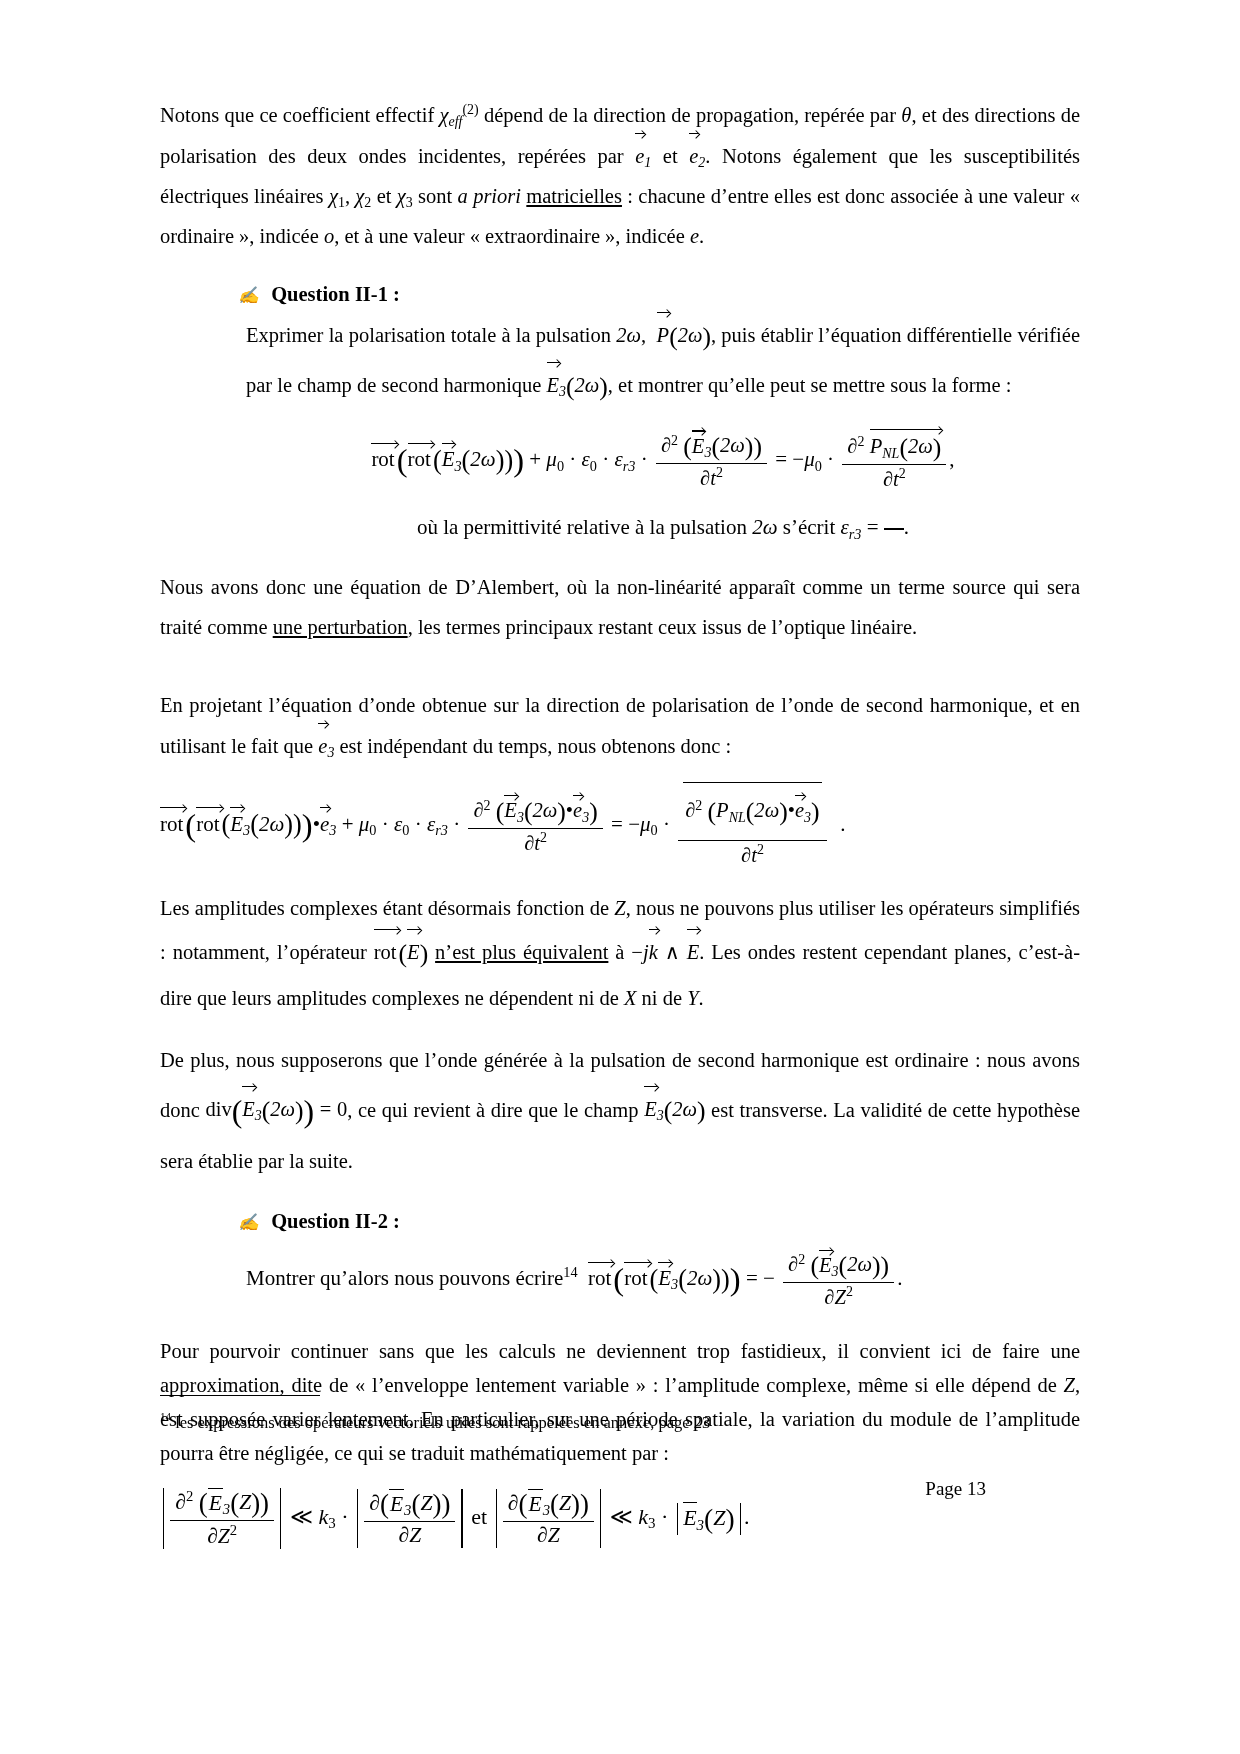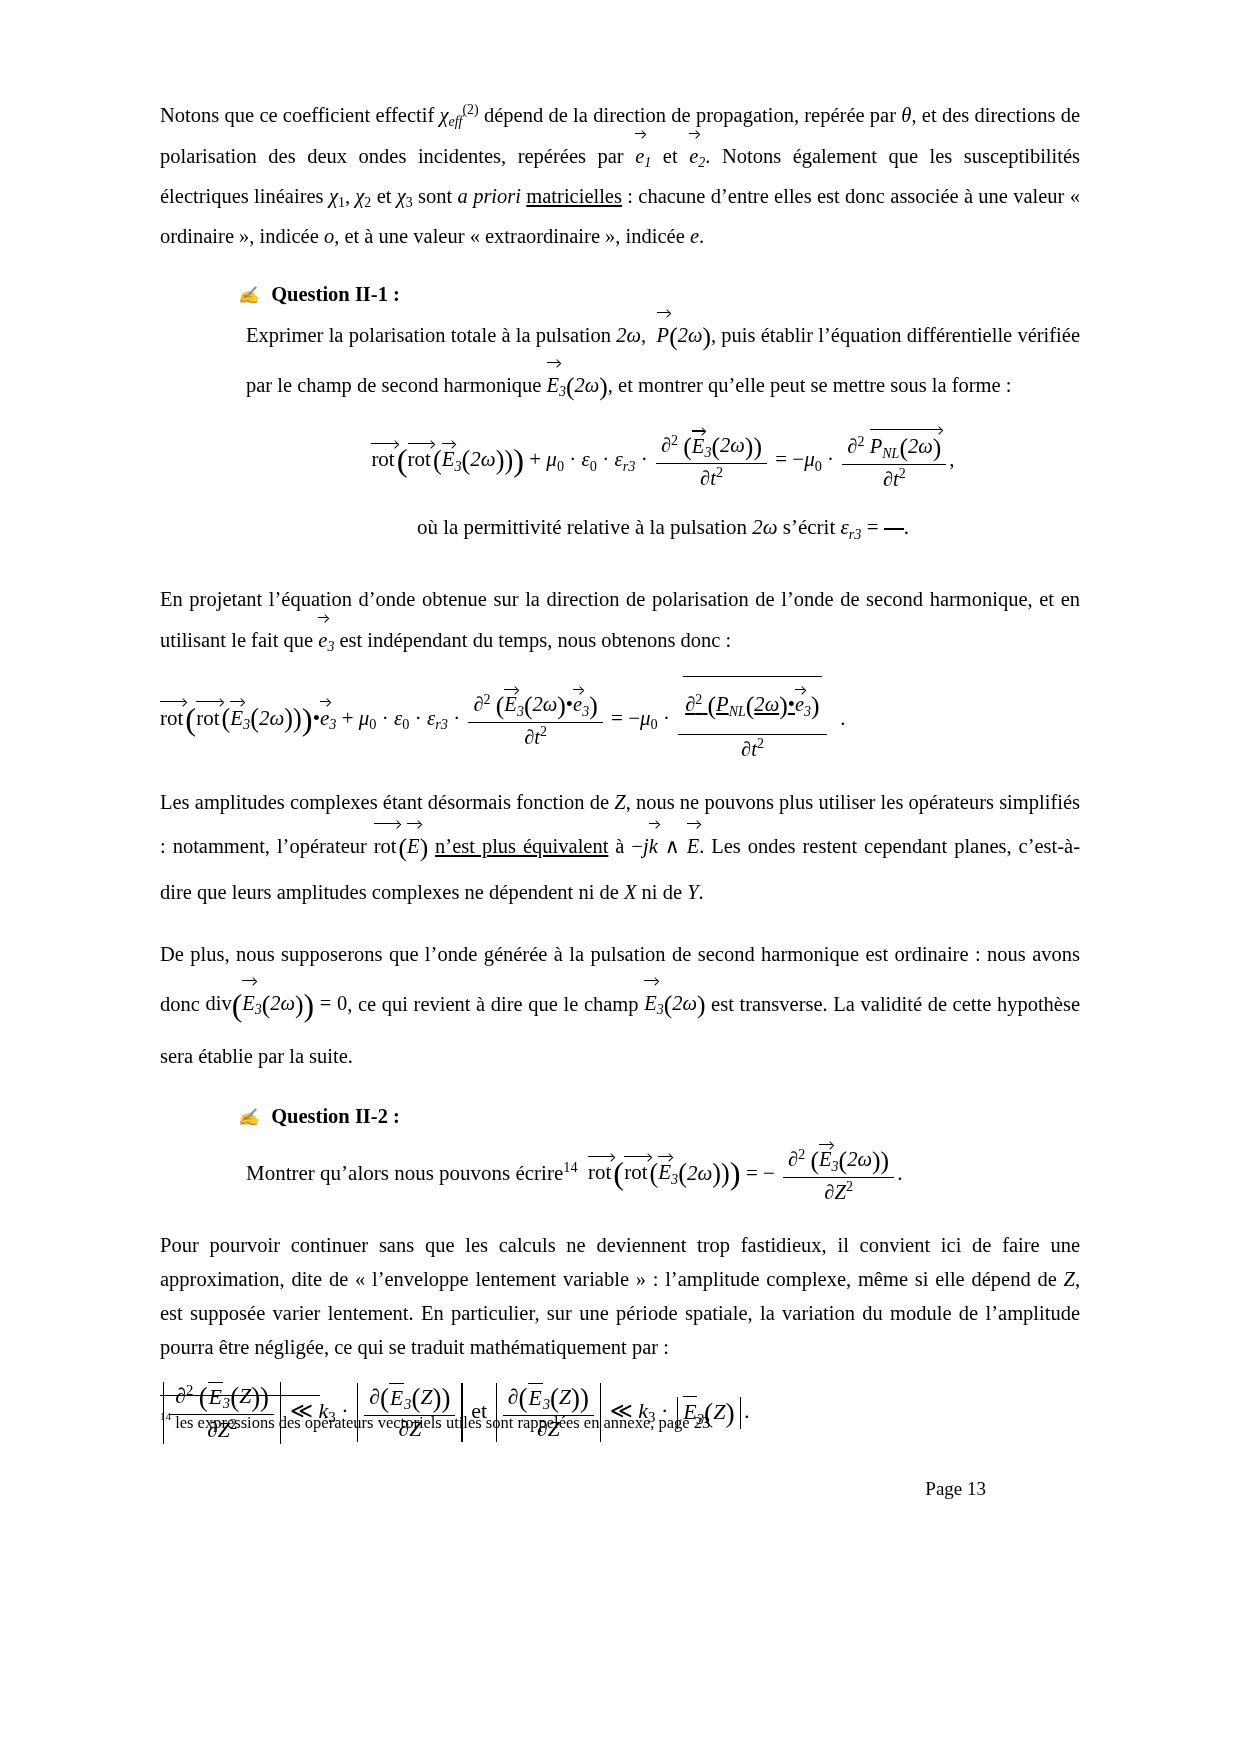--- a/index.html
+++ b/index.html
@@ -241,36 +241,40 @@
 
       <div class="eq" style="margin-top:24px;">
         <span>où la permittivité relative à la pulsation </span><span class="mi">2ω</span><span> s’écrit </span><span class="mi">ε</span><span class="sub">r3</span> =
         <span class="matrix">
           <span class="mbracket left"></span>
           <span class="mbracket right"></span>
         </span><span>.</span>
       </div>
     </div>
 
+    <p class="para" style="margin-top:26px;">
+      <span>Nous avons donc une équation de D’Alembert, où la non-linéarité apparaît comme un terme source qui</span>
+      <span>sera traité comme </span><span class="ubar">une perturbation</span><span>, les termes principaux restant ceux issus de l’optique linéaire.</span>
+    </p>
 
     <p class="para" style="margin-top:38px;">
       <span>En projetant l’équation d’onde obtenue sur la direction de polarisation de l’onde de second</span>
       <span>harmonique, et en utilisant le fait que </span><span class="nowrap"><span class="vec mi">e</span><span class="sub">3</span></span><span> est indépendant du temps, nous obtenons donc :</span>
     </p>
 
     <div class="eq eq-left" style="margin:16px 0 22px 0;">
       <span class="vec" style="padding-right:2px;"><span class="mu">rot</span></span><span class="paren-big">(</span><span class="vec" style="padding-right:2px;"><span class="mu">rot</span></span><span class="paren-md">(</span><span class="vec mi">E</span><span class="sub">3</span><span class="paren-md">(</span><span class="mi">2ω</span><span class="paren-md">)</span><span class="paren-md">)</span><span class="paren-big">)</span>•<span class="vec mi">e</span><span class="sub">3</span>
       + <span class="mi">μ</span><span class="subn">0</span> · <span class="mi">ε</span><span class="subn">0</span> · <span class="mi">ε</span><span class="sub">r3</span> ·
       <span class="frac">
         <span class="num">∂<span class="sup">2</span> <span class="paren-md">(</span><span class="vec mi">E</span><span class="sub">3</span><span class="paren-md">(</span><span class="mi">2ω</span><span class="paren-md">)</span>•<span class="vec mi">e</span><span class="sub">3</span><span class="paren-md">)</span></span>
         <span class="den">∂<span class="mi">t</span><span class="sup">2</span></span>
       </span>
       = −<span class="mi">μ</span><span class="subn">0</span> ·
       <span class="frac">
-        <span class="num"><span class="bar" style="padding:12px 2px;text-decoration:underline;">∂<span class="sup">2</span> <span class="paren-md">(</span><span class="mi">P</span><span class="sub">NL</span><span class="paren-md">(</span><span class="mi">2ω</span><span class="paren-md">)</span>•<span class="vec mi">e</span><span class="sub">3</span><span class="paren-md">)</span></span></span>
+        <span class="num"><span class="bar" style="padding:12px 2px;">∂<span class="sup">2</span> <span class="paren-md">(</span><span class="mi">P</span><span class="sub">NL</span><span class="paren-md">(</span><span class="mi">2ω</span><span class="paren-md">)</span>•<span class="vec mi">e</span><span class="sub">3</span><span class="paren-md">)</span></span></span>
         <span class="den">∂<span class="mi">t</span><span class="sup">2</span></span>
       </span> <span style="visibility:hidden;">,</span>.
     </div>
 
     <p class="para" style="margin-top:20px;">
       <span>Les amplitudes complexes étant désormais fonction de </span><span class="mi">Z</span><span>, nous ne pouvons plus utiliser les opérateurs</span>
       <span>simplifiés : notamment, l’opérateur </span><span class="nowrap"><span class="vec" style="padding-right:2px;"><span class="mu">rot</span></span><span class="paren-md">(</span><span class="vec mi">E</span><span class="paren-md">)</span></span> <span class="ubar">n’est plus équivalent</span><span> à </span><span class="nowrap">−<span class="mi">j</span><span class="vec mi">k</span> ∧ <span class="vec mi">E</span></span><span>. Les ondes restent</span>
       <span>cependant planes, c’est-à-dire que leurs amplitudes complexes ne dépendent ni de </span><span class="mi">X</span><span> ni de </span><span class="mi">Y</span><span>.</span>
     </p>
 

